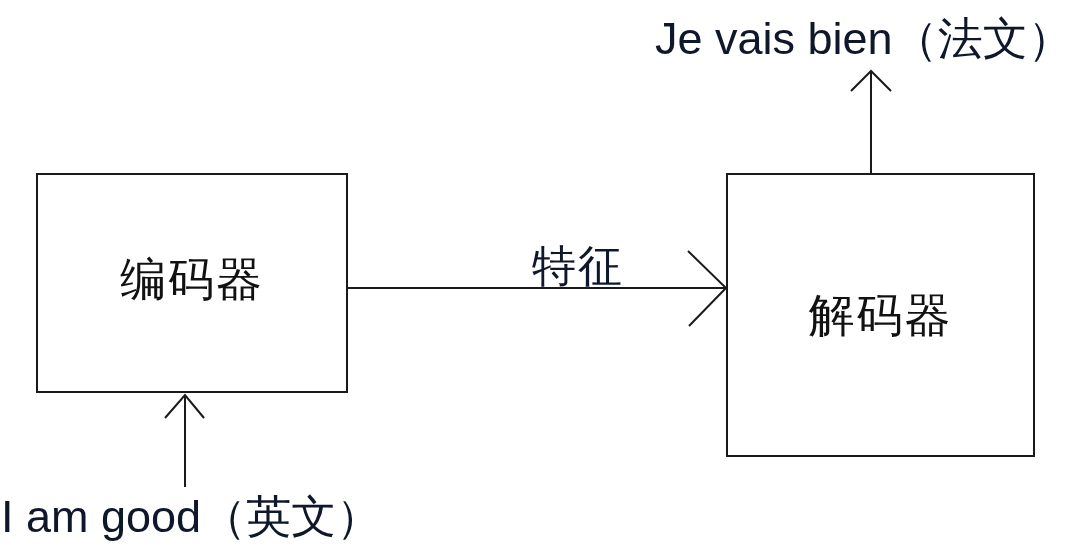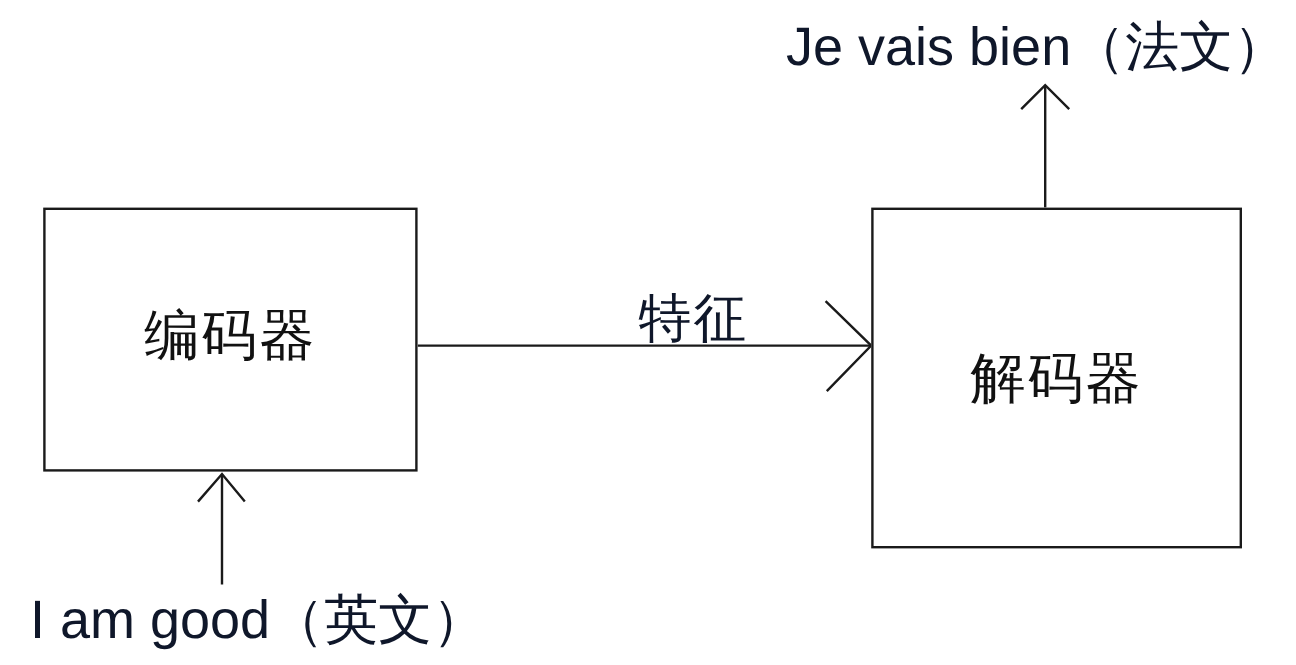--- a/index.html
+++ b/index.html
@@ -70,21 +70,20 @@
   }
   .label-output {
     left: 655px;
     top: 13px;
     font-size: 45px;
   }
   .label-input {
     left: 1px;
     top: 491px;
     font-size: 45px;
-    padding-left: 24px;
   }
 </style>
 </head>
 <body>
 
 <div class="canvas">
 
   <svg class="arrows-layer" viewBox="0 0 1080 554" xmlns="http://www.w3.org/2000/svg">
 
     <g stroke="#1a1a1a" stroke-width="2" fill="none">

